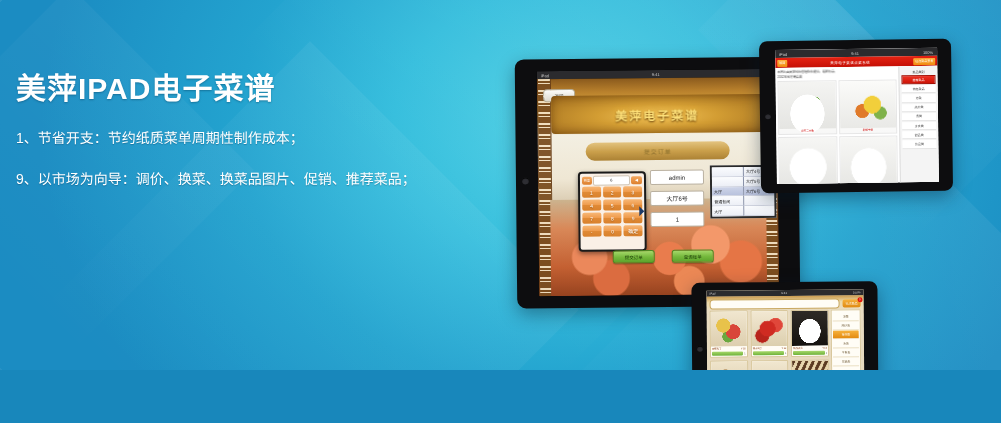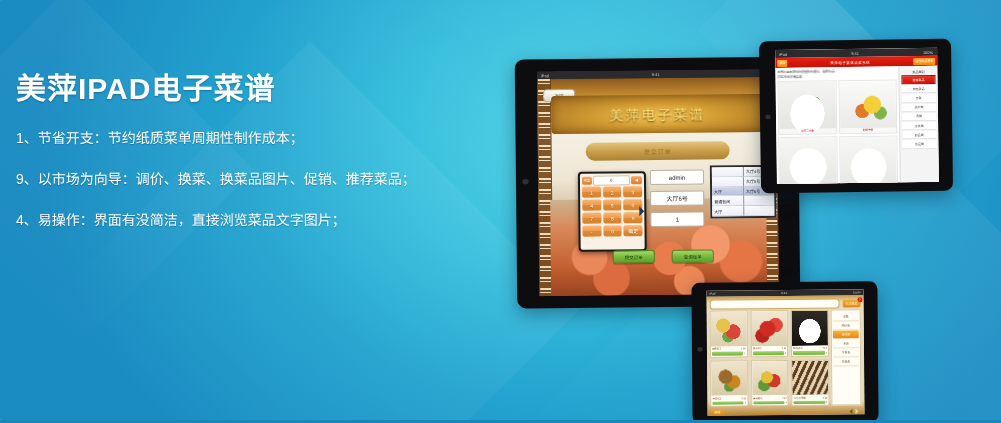--- a/index.html
+++ b/index.html
@@ -3,21 +3,21 @@
 <meta charset="utf-8">
 <title>美萍IPAD电子菜谱</title>
 <style>
   html,body{margin:0;padding:0;}
   body{
     width:1001px;height:423px;overflow:hidden;
     font-family:"Liberation Sans","DejaVu Sans",sans-serif;
     background:#1887bb;
   }
   #banner{
-    position:relative;width:1001px;height:420px;overflow:hidden;
+    position:relative;width:1001px;height:370px;overflow:hidden;
     background:
       linear-gradient(135deg, rgba(255,255,255,.07) 0 2px, rgba(255,255,255,0) 2px 46px),
       linear-gradient(45deg, rgba(255,255,255,.05) 0 2px, rgba(255,255,255,0) 2px 60px),
       radial-gradient(ellipse 520px 420px at 56% 34%, #4fd0e4 0%, #35bedd 32%, #23a3cf 62%, #1b8cc2 100%),
       linear-gradient(90deg,#1a84b8 0%, #1d93c4 22%, #2fb8da 52%, #1d8dc2 82%, #1b7fb6 100%);
   }
   
   .facet{position:absolute;pointer-events:none;}
   .f1{left:330px;top:-180px;width:460px;height:460px;transform:rotate(45deg);
       background:linear-gradient(180deg, rgba(255,255,255,.10), rgba(255,255,255,0));}
@@ -64,21 +64,21 @@
        repeating-linear-gradient(180deg,#f2e2c4 0 2px,#7b4f20 2px 4px,#f2e2c4 4px 5px,#7b4f20 5px 11px),
        linear-gradient(90deg,#b98a47,#7a4d1f);
      border-left:1px solid #6a3f18;border-right:1px solid #6a3f18;opacity:.95;}
   .greek-border.left{left:0;}
   .greek-border.right{right:0;}
   .gold-banner{position:absolute;left:14px;right:14px;top:17px;height:38px;
      border-radius:4px;
      background:radial-gradient(ellipse at 50% 55%, #f0c15a 0%, #d39d33 40%, #9d6a1d 100%);
      box-shadow:inset 0 0 10px rgba(80,40,0,.55);
      display:flex;align-items:center;justify-content:center;}
-  .gold-banner-text{color:#ffe27a;font-size:14px;font-weight:normal;letter-spacing:2px;
+  .gold-banner-text{color:#ffe27a;font-size:12px;font-weight:bold;letter-spacing:2px;
      text-shadow:0 1px 2px #5a3200, 0 0 5px rgba(255,200,60,.65);filter:blur(.25px);}
   .sub-banner{position:absolute;left:48px;right:48px;top:64px;height:18px;border-radius:9px;
      background:linear-gradient(180deg,#e2c078,#c89a40 50%,#a77a28);
      display:flex;align-items:center;justify-content:center;opacity:.93;}
   .sub-banner-text{color:#8a6a22;font-size:6px;letter-spacing:1px;filter:blur(.3px);}
   .back-btn{position:absolute;left:6px;top:10px;width:30px;height:11px;border-radius:4px;
      background:linear-gradient(180deg,#fdfdfb,#dcd8cc);border:1px solid #b5ad99;
      display:flex;align-items:center;justify-content:center;}
   .back-btn span{font-size:4.5px;color:#4a4236;}
   .back-btn:before{content:"";position:absolute;left:-4px;top:2.5px;border:3px solid transparent;
@@ -237,21 +237,20 @@
   <div class="facet f1"></div>
   <div class="facet f2"></div>
   <div class="facet f3"></div>
   <div class="facet f4"></div>
   <div class="facet f5"></div>
 
   <div id="copy">
     <h1 id="headline">美萍IPAD电子菜谱</h1>
     <p class="bullet">1、节省开支：节约纸质菜单周期性制作成本；</p>
     <p class="bullet">9、以市场为向导：调价、换菜、换菜品图片、促销、推荐菜品；</p>
-    <p class="bullet">4、易操作：界面有没简洁，直接浏览菜品文字图片；</p>
   </div>
 
   <div class="tablet" id="tablet-main">
     <div class="bezeldot"></div>
     <div class="screen">
 
       <div class="ipad-status">
         <span>iPad</span>
         <span>9:41</span>
         <span>100%</span>

